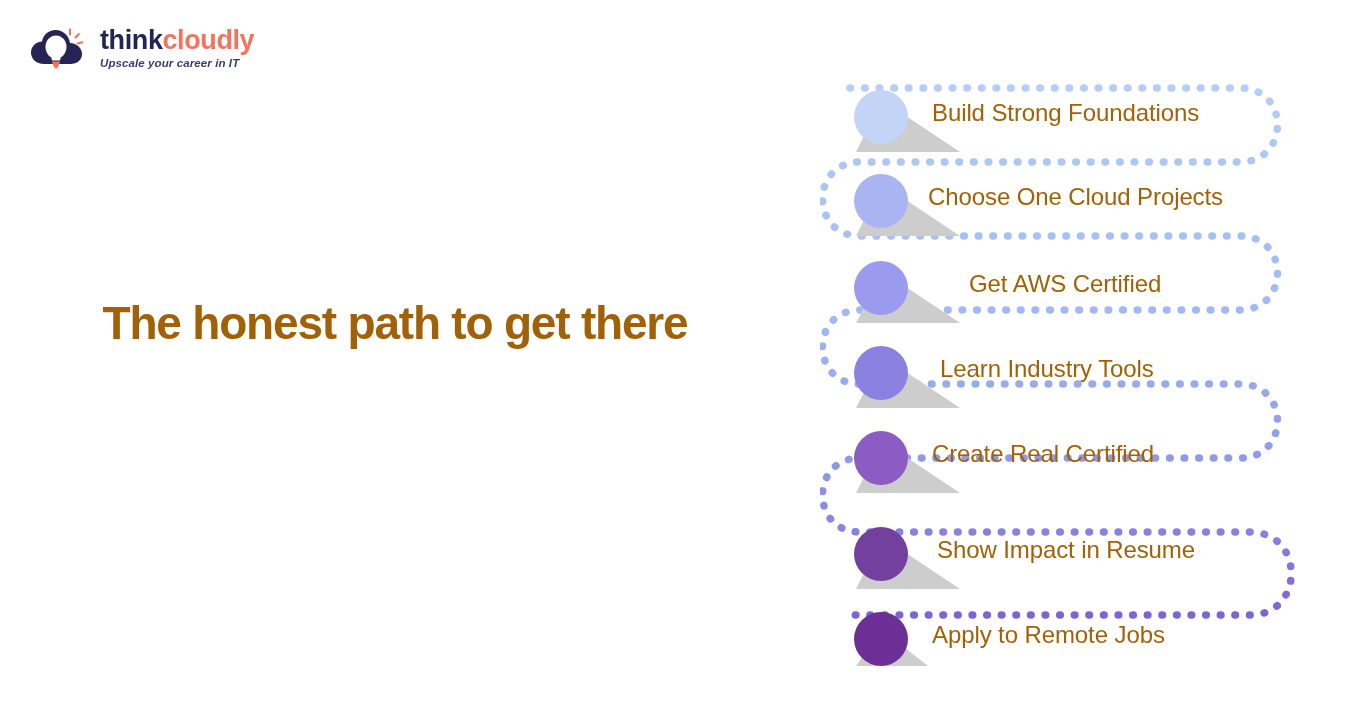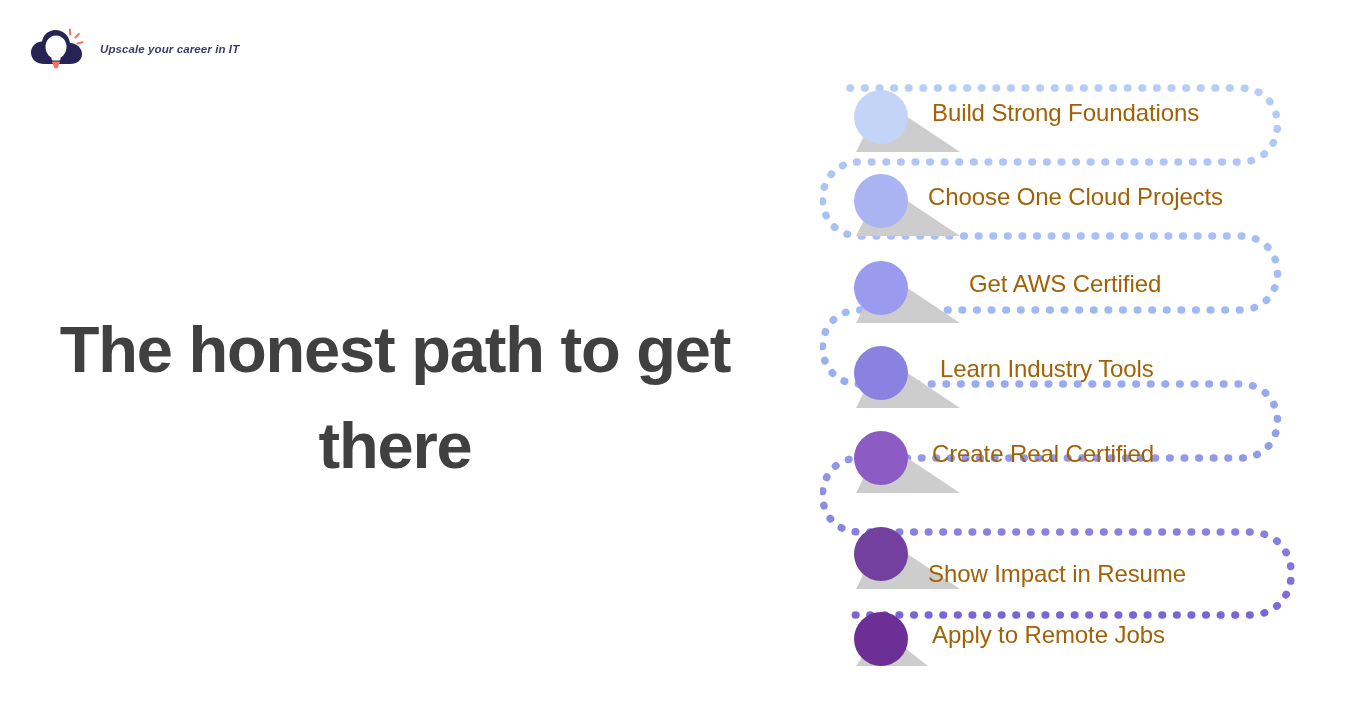--- a/index.html
+++ b/index.html
@@ -45,25 +45,25 @@
     white-space: nowrap;
   }
 
   
   .headline {
     position: absolute;
     left: 36px;
     top: 258px;
     width: 718px;
     text-align: center;
-    font-size: 65px;
+    font-size: 46px;
     font-weight: 800;
     line-height: 1.48;
     letter-spacing: -1.2px;
-    color: #404040;
+    color: #a16207;
   }
 
   
   .roadmap {
     position: absolute;
     left: 820px;
     top: 70px;
     width: 530px;
     height: 610px;
   }
@@ -113,20 +113,21 @@
     <ellipse cx="26" cy="23" rx="10.5" ry="11.5" fill="#ffffff"></ellipse>
     <rect x="21.5" y="32" width="9" height="4.5" rx="1.4" fill="#ffffff"></rect>
     <path d="M21.8 37.5 L30.2 37.5 L27.8 43.5 Q26 45.5 24.2 43.5 Z" fill="#f4735d"></path>
     <g stroke="#f4735d" stroke-width="2.1" stroke-linecap="round">
       <line x1="40" y1="10.5" x2="40" y2="5.5"></line>
       <line x1="45.5" y1="13.5" x2="48.8" y2="10"></line>
       <line x1="47.5" y1="19.5" x2="52.3" y2="18.3"></line>
     </g>
   </svg>
   <div class="logo-text-wrap">
+    <div class="logo-word"><span class="logo-think">think</span><span class="logo-cloudly">cloudly</span></div>
     <div class="logo-tagline">Upscale your career in IT</div>
   </div>
 </div>
 
 <h1 class="headline">The honest path to get there</h1>
 
 <div class="roadmap">
 
   <svg class="path-svg" viewBox="0 0 530 610">
     <defs>
@@ -193,21 +194,21 @@
     </svg>
     <div class="step-circle" style="background:#8c5bc4;"></div>
     <div class="step-label" style="left:112px;">Create Real Certified</div>
   </div>
 
   <div class="step" style="top: 445px;">
     <svg class="step-shadow" width="112" height="56" viewBox="0 0 112 56">
       <path d="M4 56 L30 4 L108 56 Z" fill="#cdcdcd"></path>
     </svg>
     <div class="step-circle" style="background:#73409f;"></div>
-    <div class="step-label" style="left:108px;margin-top:24px;">Show Impact in Resume</div>
+    <div class="step-label" style="left:117px;">Show Impact in Resume</div>
   </div>
 
   <div class="step" style="top: 530px;">
     <svg class="step-shadow" width="80" height="40" viewBox="0 0 80 40" style="top:26px;">
       <path d="M4 40 L30 4 L76 40 Z" fill="#cdcdcd"></path>
     </svg>
     <div class="step-circle" style="background:#6b2f96;"></div>
     <div class="step-label" style="left:112px;">Apply to Remote Jobs</div>
   </div>
 

